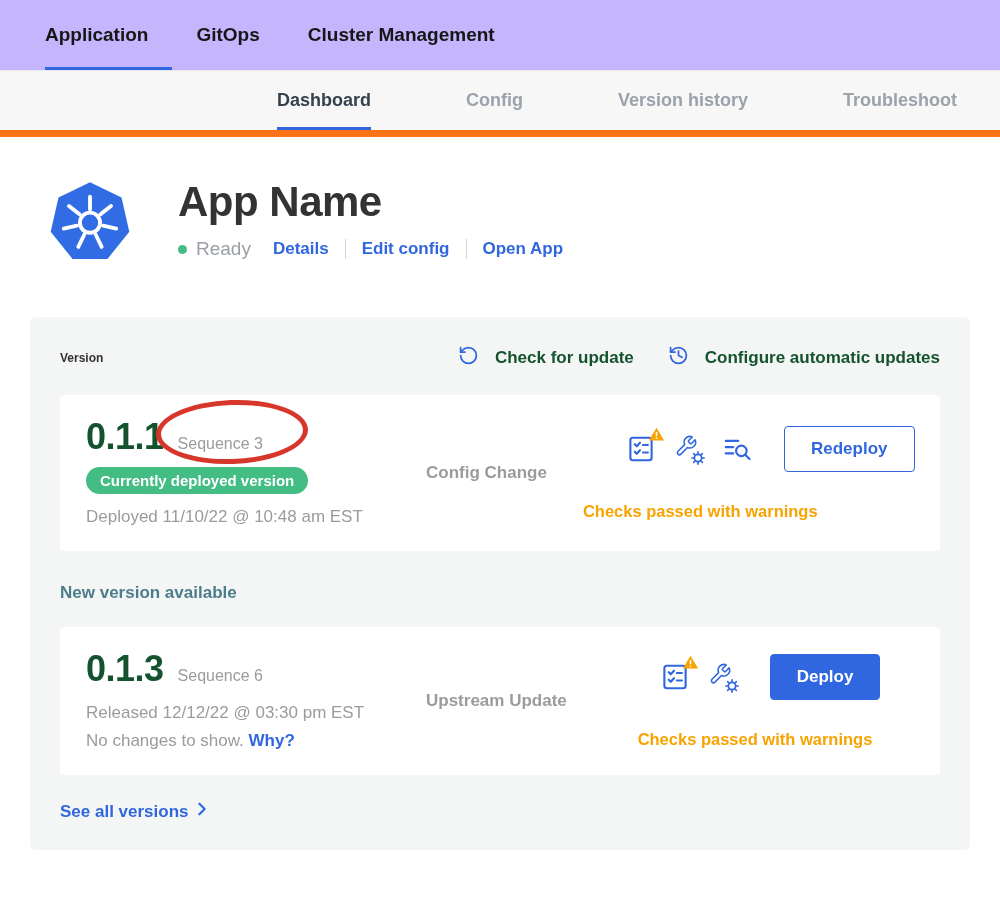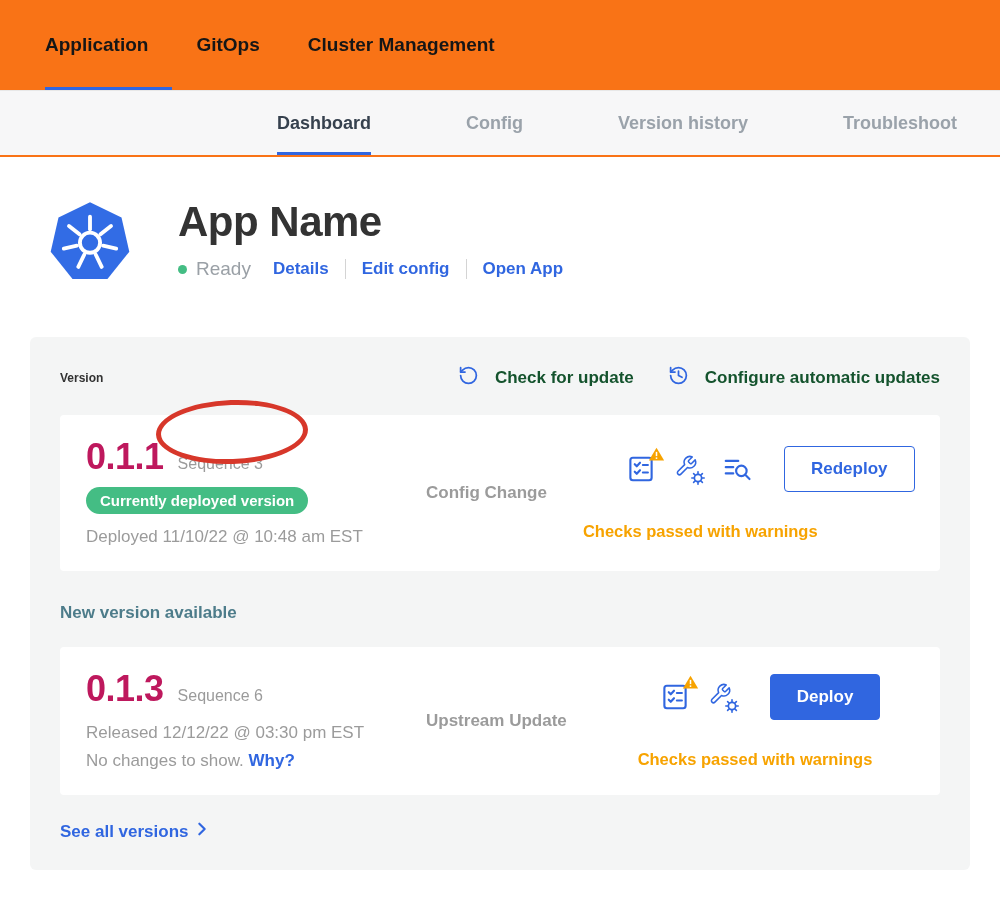--- a/index.html
+++ b/index.html
@@ -7,41 +7,41 @@
   body {
     overflow: hidden;
     background: #ffffff;
     font-family: "Liberation Sans", sans-serif;
     color: #323232;
     position: relative;
   }
 
   
   .top-nav {
-    height: 91px;
+    height: 71px;
     border-bottom: 1px solid #e8e8e8;
     display: flex;
     align-items: stretch;
     padding-left: 45px;
-    background: #f97316;
+    background: #c4b5fd;
   }
   .top-tab {
     display: flex; align-items: center;
     font-size: 19px; font-weight: 700; color: #161616;
     margin-right: 48px; position: relative; cursor: pointer; white-space: nowrap;
   }
   .top-tab.active::after {
     content: ""; position: absolute; left: 0; right: -24px; bottom: 0;
     height: 3px; background: #3066e0;
   }
 
   
   .sub-nav {
     height: 66px; background: #f7f7f8;
-    border-bottom: 2px solid #f97316;
+    border-bottom: 7px solid #f97316;
     display: flex; align-items: stretch; padding-left: 277px;
   }
   .sub-tab {
     display: flex; align-items: center;
     font-size: 18px; font-weight: 700; color: #9aa2aa;
     margin-right: 95px; position: relative; cursor: pointer; white-space: nowrap;
   }
   .sub-tab.active { color: #36414e; }
   .sub-tab.active::after {
     content: ""; position: absolute; left: 0; right: 0; bottom: 0;
@@ -71,21 +71,21 @@
   .section-links { margin-left: auto; display: flex; align-items: center; gap: 34px; }
   .icon-link { display: flex; align-items: center; gap: 16px; font-size: 17px; font-weight: 700; color: #14532d; cursor: pointer; white-space: nowrap; }
 
   .card {
     background: #fff; border-radius: 4px;
     margin-top: 24px; padding: 24px 26px;
     display: flex; align-items: center;
   }
   .card-left { flex: 0 0 320px; }
   .version-row { display: flex; align-items: baseline; }
-  .version-num { font-size: 36px; font-weight: 800; color: #be185d; letter-spacing: -0.5px; line-height: 1; }
+  .version-num { font-size: 36px; font-weight: 800; color: #14532d; letter-spacing: -0.5px; line-height: 1; }
   .sequence { font-size: 16px; color: #9b9b9b; margin-left: 14px; font-weight: 500; }
   .badge {
     display: inline-block; margin-top: 12px;
     background: #44bd84; color: #fff;
     font-size: 15px; font-weight: 700;
     padding: 5px 14px; border-radius: 14px;
   }
   .meta-text { margin-top: 13px; font-size: 17px; color: #9b9b9b; font-weight: 500; }
   .card-type { flex: 0 0 200px; margin-left: 20px; font-size: 17px; font-weight: 700; color: #9b9b9b; }
   .card-right { flex: 1; display: flex; flex-direction: column; align-items: center; gap: 30px; }

